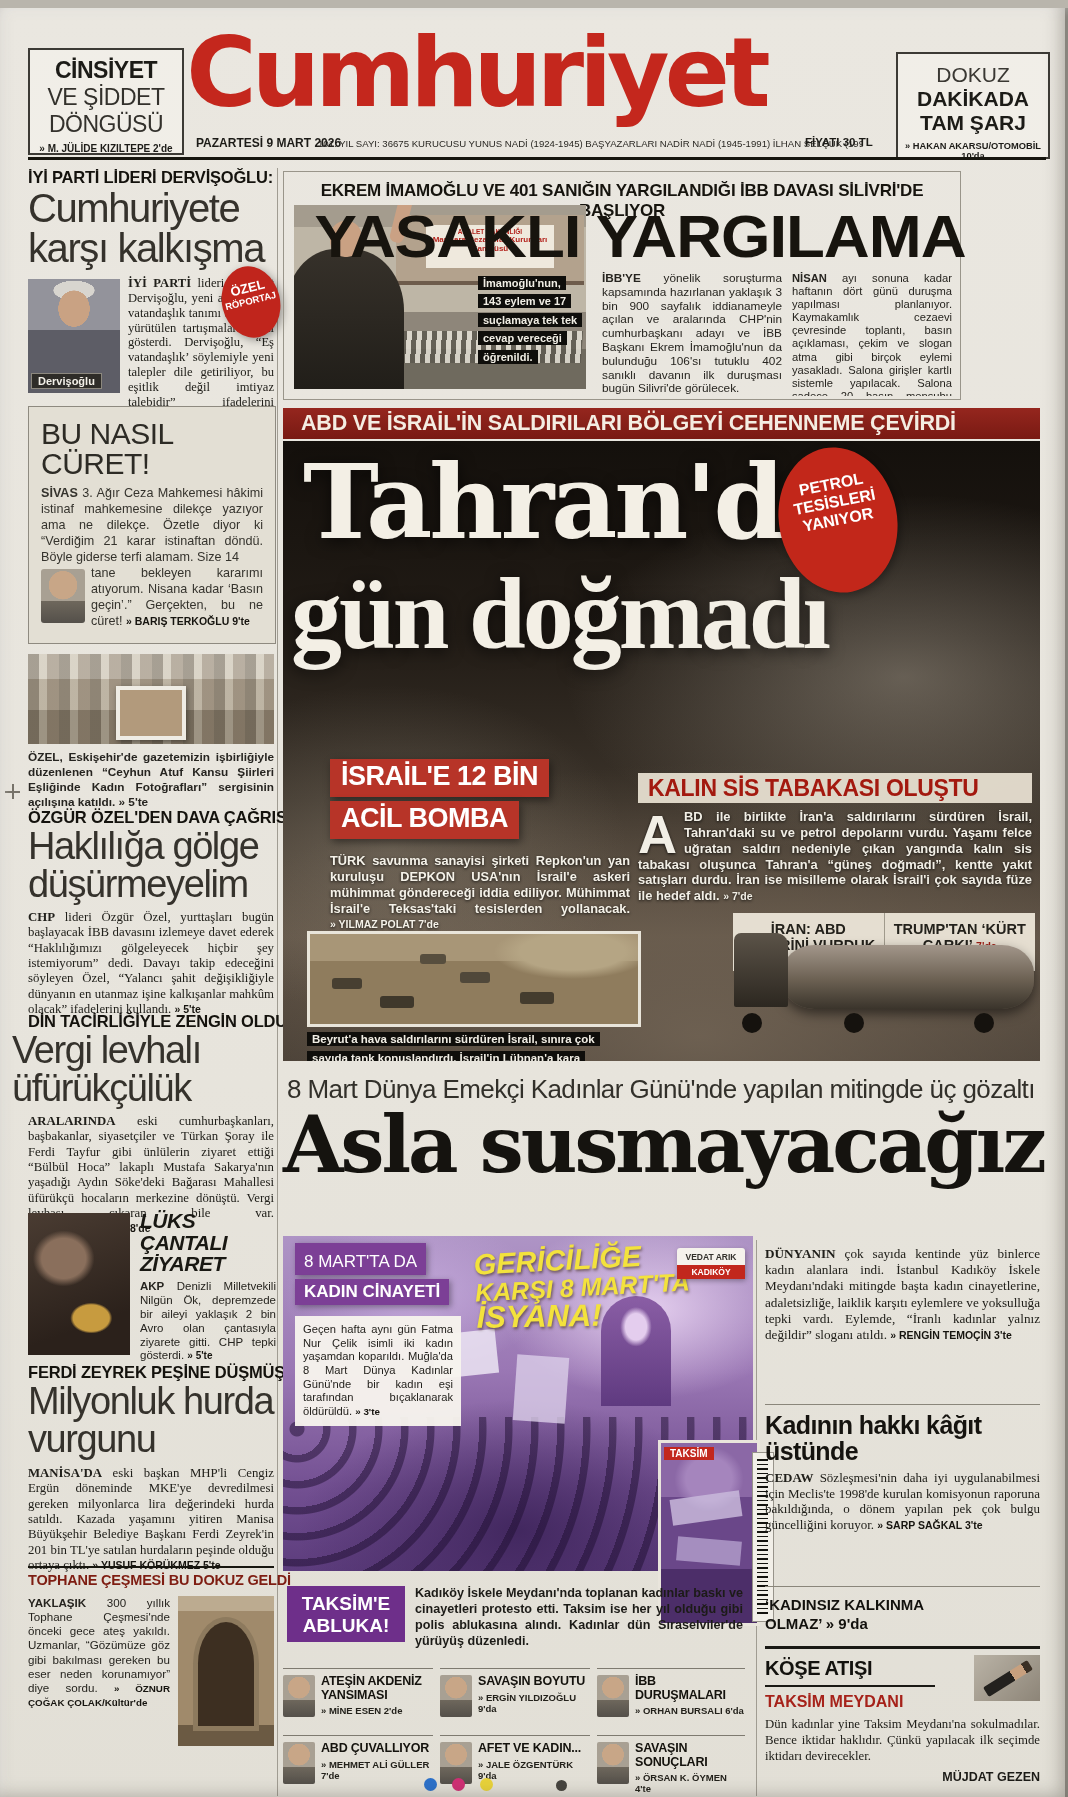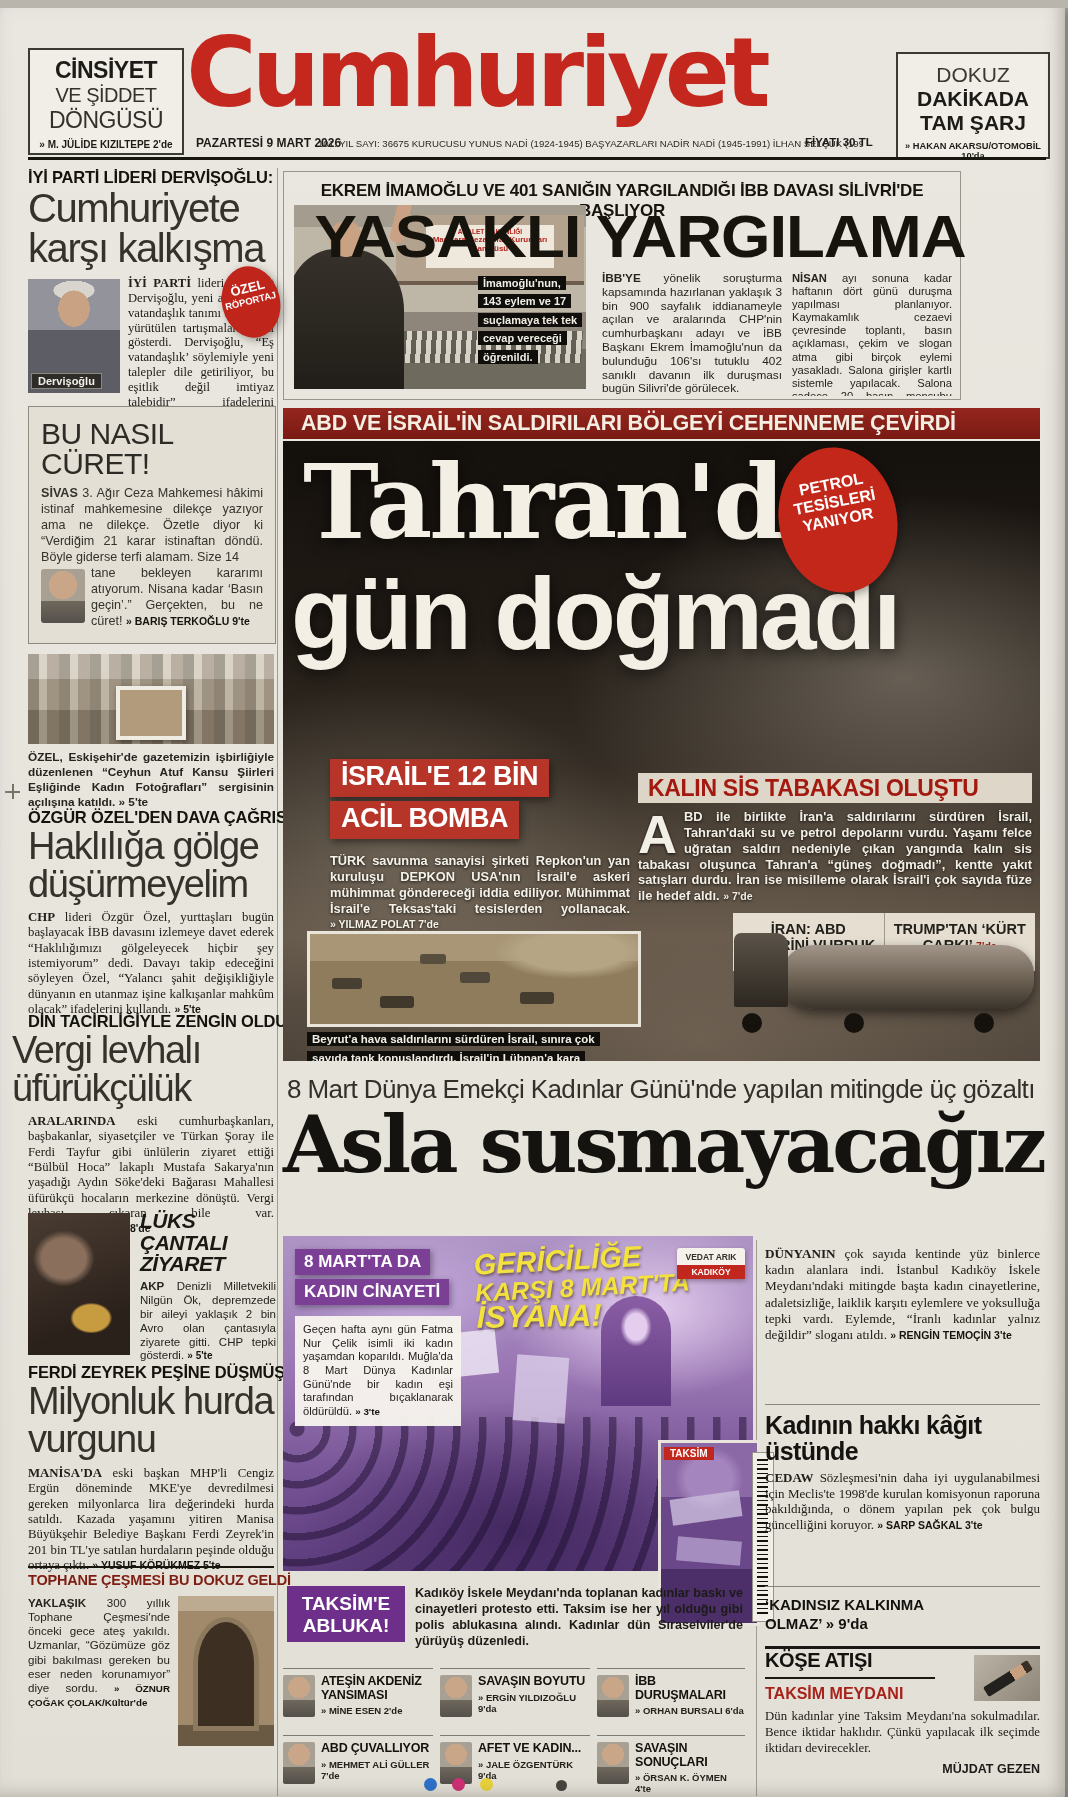--- a/index.html
+++ b/index.html
@@ -34,21 +34,21 @@
   .badge-circle{position:absolute;border-radius:50%;background:#c0251c;color:#fff;text-align:center;
     box-shadow:2px 3px 8px rgba(0,0,0,.35)}
 </style>
 </head>
 <body>
 
 <div class="page">
 
   <div class="teaser-box" style="left:28px;top:40px;width:152px;height:96px;padding-top:7px">
     <div style="font-weight:700;font-size:23px;letter-spacing:-.5px">CİNSİYET</div>
-    <div style="font-size:20px;color:#33312c;letter-spacing:-.5px">VE ŞİDDET</div>
+    <div style="font-size:23px;color:#33312c;letter-spacing:-.5px">VE ŞİDDET</div>
     <div style="font-size:23px;color:#33312c;letter-spacing:-.5px">DÖNGÜSÜ</div>
     <div style="font-weight:700;font-size:10px;margin-top:5px">» M. JÜLİDE KIZILTEPE 2'de</div>
   </div>
 
   <div class="abs" style="left:168px;top:6px;width:616px;height:120px;text-align:center;
        font-family:'DejaVu Sans',sans-serif;font-weight:700;font-size:96px;line-height:118px;
        color:#c4271d;letter-spacing:-5px">Cumhuriyet</div>
 
   <div class="teaser-box" style="left:896px;top:44px;width:150px;height:94px;padding-top:9px">
     <div style="font-size:21px;color:#3a3833">DOKUZ</div>
@@ -177,21 +177,21 @@
        color:#f4ede2;font-weight:700;font-size:21.5px;line-height:30px;padding-left:18px;box-sizing:border-box;letter-spacing:-.2px">ABD VE İSRAİL'İN SALDIRILARI BÖLGEYİ CEHENNEME ÇEVİRDİ</div>
 
   <div class="photo" style="left:283px;top:433px;width:757px;height:620px;
        background:radial-gradient(64% 42% at 82% 38%,rgba(205,195,178,.38),rgba(0,0,0,0) 70%),
        radial-gradient(45% 38% at 14% 66%,rgba(165,155,138,.33),rgba(0,0,0,0) 70%),
        radial-gradient(90% 55% at 55% 96%,rgba(118,104,88,.8),rgba(0,0,0,0) 80%),
        linear-gradient(180deg,#14100c 0%,#221c16 32%,#3b332a 58%,#5d5144 80%,#443b32 100%)">
 
     <div style="position:absolute;left:20px;top:10px;font-family:'DejaVu Serif',serif;font-weight:700;font-size:102px;line-height:1;
          color:#f3efe5;letter-spacing:-3px;text-shadow:0 3px 16px rgba(0,0,0,.65)">Tahran'da</div>
-    <div style="position:absolute;left:8px;top:122px;font-family:Liberation Sans, sans-serif;font-weight:700;font-size:102px;line-height:1;
+    <div style="position:absolute;left:8px;top:122px;font-family:Liberation Serif, serif;font-weight:700;font-size:102px;line-height:1;
          color:#f3efe5;letter-spacing:-3px;text-shadow:0 3px 16px rgba(0,0,0,.65)">gün doğmadı</div>
 
     <div class="badge-circle" style="left:496px;top:6px;width:118px;height:118px;transform:rotate(-11deg);padding-top:28px;background:#c2271a">
       <div style="font-weight:700;font-size:16px">PETROL</div>
       <div style="font-weight:700;font-size:16px">TESİSLERİ</div>
       <div style="font-weight:700;font-size:16px">YANIYOR</div>
     </div>
 
     <div class="abs" style="left:47px;top:318px"><span class="redlabel">İSRAİL'E 12 BİN</span></div>
     <div class="abs" style="left:47px;top:360px"><span class="redlabel">ACİL BOMBA</span></div>
@@ -246,21 +246,21 @@
        background:radial-gradient(45% 38% at 78% 22%,rgba(238,218,246,.85),rgba(238,218,246,0) 70%),
        radial-gradient(40% 32% at 28% 18%,rgba(198,172,221,.9),rgba(198,172,221,0) 70%),
        radial-gradient(60% 50% at 50% 88%,rgba(63,37,92,.92),rgba(63,37,92,0) 78%),
        linear-gradient(180deg,#ae94c5 0%,#9a77b4 40%,#735092 75%,#5c3c7c 100%)">
     <div style="position:absolute;left:0;right:0;bottom:0;height:46%;
          background:repeating-radial-gradient(circle at 14px 12px,rgba(30,14,48,.5) 0 7px,rgba(0,0,0,0) 8px 26px)"></div>
     <div style="position:absolute;left:150px;top:96px;width:64px;height:44px;background:rgba(236,229,243,.85);transform:rotate(-6deg)"></div>
     <div style="position:absolute;left:232px;top:120px;width:52px;height:66px;background:rgba(219,206,233,.8);transform:rotate(4deg)"></div>
     <div style="position:absolute;left:318px;top:60px;width:70px;height:110px;background:radial-gradient(50% 40% at 50% 28%,#e4cdee 0 30%,rgba(0,0,0,0) 45%),linear-gradient(180deg,#8a5ea5,#5f3a80);border-radius:35px 35px 0 0"></div>
 
-    <div class="abs" style="left:12px;top:16px"><span style="background:#7c3f96;color:#fff;font-weight:700;font-size:17px;padding:3px 9px 4px;box-shadow:2px 2px 6px rgba(0,0,0,.35)">8 MART'TA DA</span></div>
+    <div class="abs" style="left:12px;top:16px"><span style="background:#7c3f96;color:#fff;font-weight:400;font-size:17px;padding:9px 9px 4px;box-shadow:2px 2px 6px rgba(0,0,0,.35)">8 MART'TA DA</span></div>
     <div class="abs" style="left:12px;top:46px"><span style="background:#7c3f96;color:#fff;font-weight:700;font-size:17px;padding:3px 9px 4px;box-shadow:2px 2px 6px rgba(0,0,0,.35)">KADIN CİNAYETİ</span></div>
     <div class="abs" style="left:12px;top:80px;width:150px;background:rgba(247,244,237,.96);padding:7px 8px;font-size:11.2px;line-height:1.22;color:#24221e;text-align:justify">
       <span>Geçen hafta aynı gün Fatma Nur Çelik isimli iki kadın yaşamdan koparıldı. Muğla'da 8 Mart Dünya Kadınlar Günü'nde bir kadın eşi tarafından bıçaklanarak öldürüldü. </span><span class="byline" style="font-size:9.8px">» 3'te</span>
     </div>
 
     <div class="abs" style="left:192px;top:8px;width:215px;transform:rotate(-3deg);color:#f3e23d;font-style:italic;font-weight:700;
          text-shadow:1px 2px 3px rgba(50,30,0,.55);line-height:1.04">
       <div style="font-size:29px">GERİCİLİĞE</div>
       <div style="font-size:25px">KARŞI 8 MART'TA</div>
       <div style="font-size:31px;transform:rotate(2deg)">İSYANA!</div>
@@ -296,21 +296,21 @@
   <div class="abs" style="left:765px;top:1396px;width:275px;height:1px;background:#8a867b"></div>
   <div class="abs" style="left:765px;top:1404px;width:240px;font-weight:700;font-size:25px;line-height:1.05;letter-spacing:-.6px;color:#15130f">Kadının hakkı kâğıt üstünde</div>
   <div class="abs serifbody" style="left:765px;top:1462px;width:275px;font-size:13px">
     <span class="lead">CEDAW</span><span> Sözleşmesi'nin daha iyi uygulanabilmesi için Meclis'te 1998'de kurulan komisyonun raporuna bakıldığında, o dönem yapılan pek çok bulgu güncelliğini koruyor. </span><span class="byline">» SARP SAĞKAL 3'te</span>
   </div>
 
   <div class="abs" style="left:765px;top:1578px;width:275px;height:1px;background:#8a867b"></div>
   <div class="abs" style="left:765px;top:1588px;width:200px;font-weight:700;font-size:15px;line-height:1.25;color:#12110d">‘KADINSIZ KALKINMA OLMAZ’ » 9'da</div>
 
   <div class="abs" style="left:765px;top:1638px;width:275px;height:150px;border-top:3px solid #1a1914">
-    <div style="position:relative;padding-top:0">
+    <div style="position:relative;padding-top:8px">
       <div style="font-weight:700;font-size:20px;letter-spacing:-.4px;color:#13120e">KÖŞE ATIŞI</div>
       <div style="position:absolute;right:0;top:6px;width:66px;height:46px;background:linear-gradient(135deg,#bab3a6,#8d8578)">
         <span style="position:absolute;left:8px;top:18px;width:52px;height:11px;border-radius:2px;transform:rotate(-32deg);
              background:linear-gradient(90deg,#23211e 0 60%,#c8a07e 60% 86%,#3a2f24 86%)"></span>
       </div>
       <div style="width:170px;height:2px;background:#1a1914;margin:5px 0 6px"></div>
       <div style="font-weight:700;font-size:16px;color:#a6221a">TAKSİM MEYDANI</div>
       <div class="serifbody" style="width:275px;font-size:12.8px;line-height:1.26;margin-top:5px">Dün kadınlar yine Taksim Meydanı'na sokulmadılar. Bence iktidar haklıdır. Çünkü yapılacak ilk seçimde iktidarı devirecekler.</div>
       <div style="text-align:right;font-weight:700;font-size:12.5px;margin-top:6px">MÜJDAT GEZEN</div>
     </div>

